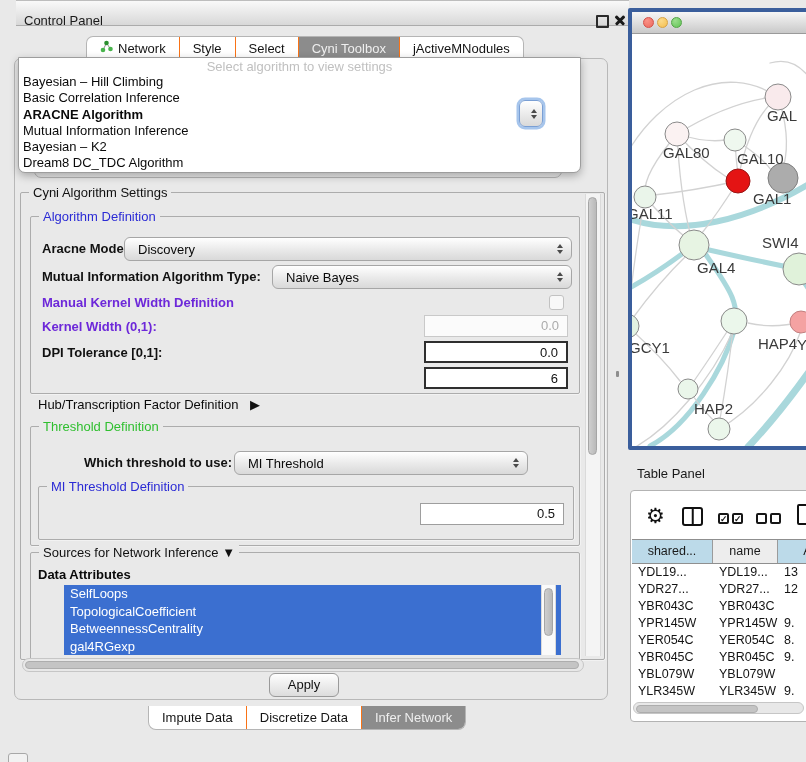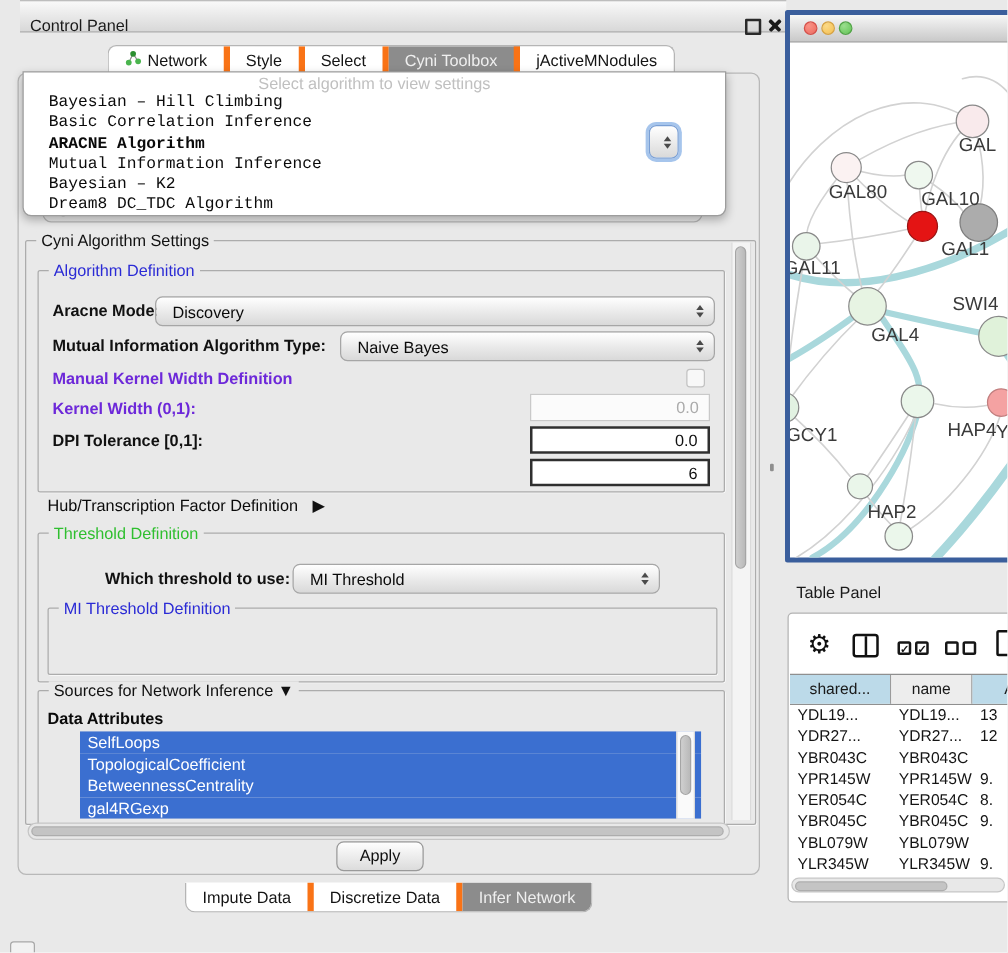--- a/index.html
+++ b/index.html
@@ -13,36 +13,36 @@
   .cp-title{left:8px;top:12px;font-size:13px;color:#1A1A1A;}
   .float-icon{left:580px;top:14px;width:9px;height:9px;border:2px solid #2A2A2A;border-radius:1px;background:transparent;}
   .close-icon{left:598px;top:13px;width:12px;height:12px;}
   .close-icon span{position:absolute;left:0;top:5px;width:12px;height:2.6px;background:#1A1A1A;border-radius:1px;}
   .close-icon span:first-child{transform:rotate(45deg);}
   .close-icon span:last-child{transform:rotate(-45deg);}
 
   .tabbar{display:flex;background:#FFF;border:1px solid #B5B5B5;height:23px;overflow:hidden;}
   .tabbar.top{left:86px;top:36px;border-radius:7px 7px 0 0;border-bottom:none;}
   .tabbar.bottom{left:148px;top:706px;border-radius:0 0 8px 8px;border-top:none;}
-  .tab{padding:0 13px;line-height:23px;font-size:13px;color:#141414;border-right:5px solid #f97316;display:flex;align-items:center;gap:5px;white-space:nowrap;}
+  .tab{padding:0 13px;line-height:23px;font-size:13px;color:#141414;border-right:1px solid #f97316;display:flex;align-items:center;gap:5px;white-space:nowrap;}
   .tab:last-child{border-right:none;}
   .tab.selected{background:#8C8C8C;color:#EFEFEF;}
 
   .tab-pane{left:14px;top:58px;width:592px;height:640px;background:#E9E9E9;
     border:1px solid #B8B8B8;border-radius:7px;}
 
   
   .ghost-combo{left:34px;top:152px;width:528px;height:26px;border:1px solid #B5B5B5;border-radius:7px;
     background:linear-gradient(#FFFFFF,#E6E6E6);color:#B3B3B3;font-size:13px;line-height:26px;padding-left:12px;z-index:5;box-sizing:border-box;}
 
   
   .popup{left:18px;top:57px;width:561px;height:114px;background:#FFFFFF;border:1px solid #9D9D9D;
     border-radius:0 0 7px 7px;box-shadow:0 3px 8px rgba(0,0,0,0.28);z-index:20;overflow:hidden;}
   .popup-hint{height:15px;line-height:15px;text-align:center;color:#C0C0C0;font-size:13px;margin-top:1px;}
-  .popup-item{font-size:13px;line-height:16.3px;padding-left:20px;color:#0A0A0A;white-space:nowrap;font-family:Liberation Mono, monospace;}
+  .popup-item{font-size:13px;line-height:16.3px;padding-left:4px;color:#0A0A0A;white-space:nowrap;}
   .popup-item.bold{font-weight:bold;}
 
   
   .focus-combo{left:519px;top:100px;width:22px;height:25px;border:1px solid #7A9FD4;border-radius:6px;
     background:linear-gradient(#FFFFFF,#D9D9D9);box-shadow:0 0 0 2.5px rgba(106,159,224,0.6);z-index:30;}
 
   
   .fieldset{border:1px solid #ACACAC;border-radius:2px;box-shadow:0.5px 0.5px 0 rgba(255,255,255,0.85);}
   .legend{position:absolute;top:-8px;left:8px;background:#E9E9E9;padding:0 4px;font-size:13px;line-height:15px;white-space:nowrap;}
   .legend.blue{color:#2B2BD5;}
@@ -230,20 +230,21 @@
   <div class="abs combo" style="left:234px;top:451px;width:294px;">
     <span>MI Threshold</span>
     <div class="stepper">
         <div class="tri-up"></div>
         <div class="tri-down"></div>
       </div>
   </div>
   <div class="abs fieldset" style="left:38px;top:486px;width:534px;height:52px;">
     <div class="legend blue">MI Threshold Definition</div>
   </div>
+  <div class="abs field normal" style="left:420px;top:503px;width:144px;">0.5</div>
 
   <div class="abs fieldset" style="left:30px;top:552px;width:548px;height:110px;">
     <div class="legend">
       <span>Sources for Network Inference</span>
       <span>▼</span>
     </div>
   </div>
   <div class="abs plain-label" style="left:38px;top:567px;font-weight:bold;">Data Attributes</div>
   <div class="abs attr-list" id="attr-list" style="left:44px;top:585px;width:497px;height:70px;">
       <div class="attr-item">SelfLoops</div>

